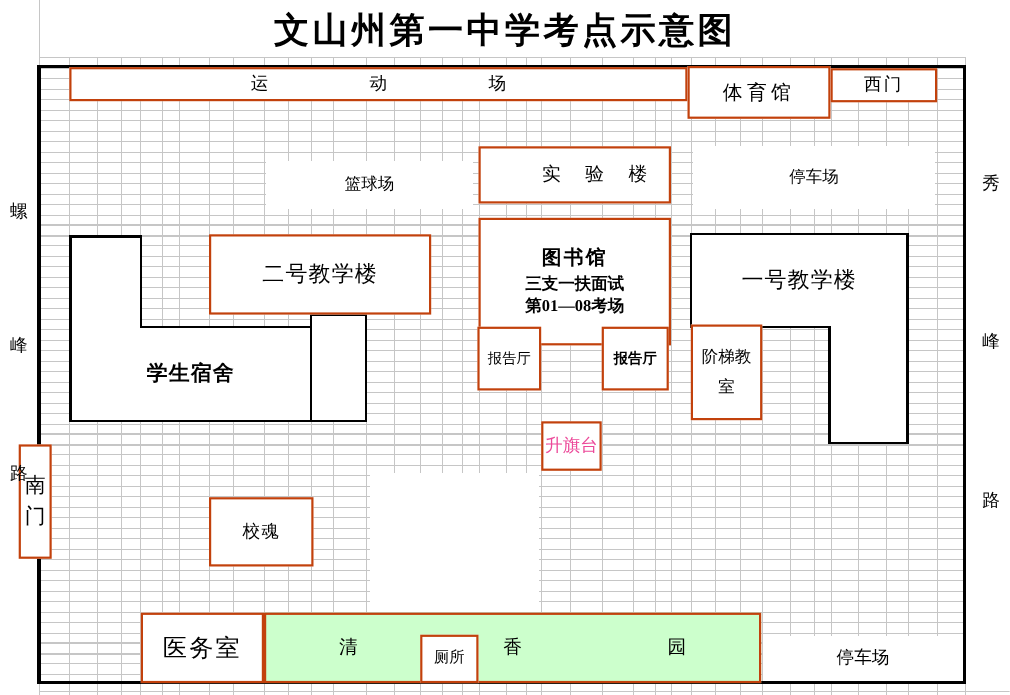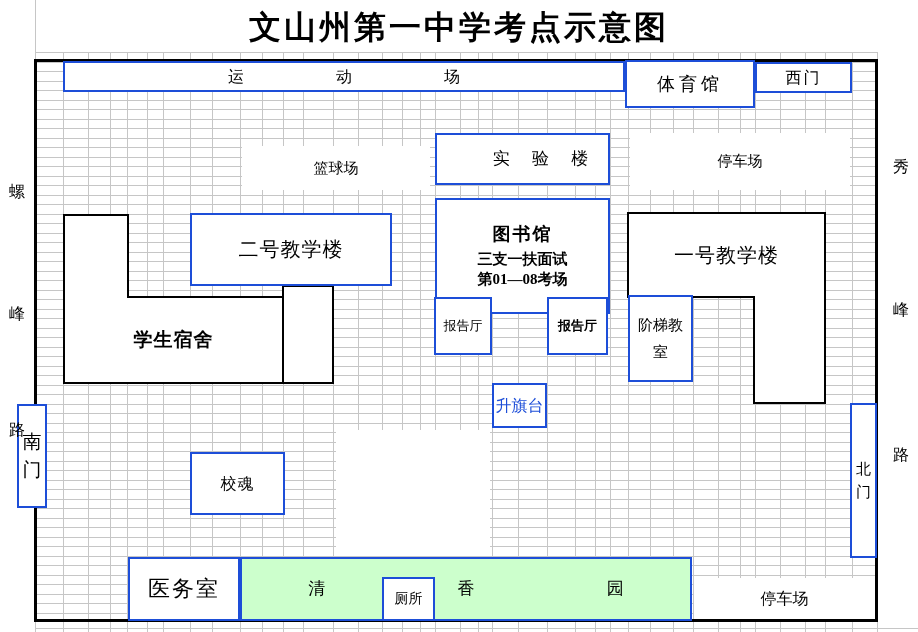--- a/index.html
+++ b/index.html
@@ -2,26 +2,26 @@
 <html><head>
 <meta charset="utf-8">
 <style>
   * { margin:0; padding:0; box-sizing:border-box; }
   html,body { background:#fff; }
   body { font-family:"Liberation Serif","DejaVu Serif",serif; color:#000; }
   #stage { position:relative; width:918px; height:632px; background:#fff; overflow:hidden; }
   #stage svg { position:absolute; left:0; top:0; }
   .box, .lbl { position:absolute; display:flex; align-items:center; justify-content:center;
                text-align:center; line-height:1.25; white-space:pre-wrap; }
-  .box { background:#fff; border:2px solid #1d4ed8; }
+  .box { background:#fff; border:2px solid #c2410c; }
   .bold { font-weight:bold; }
   .title { position:absolute; left:0; top:6px; width:918px; text-align:center;
            font-size:32px; font-weight:bold; letter-spacing:3px; }
   .vroad { position:absolute; width:26px; text-align:center; font-size:16px; }
-  .red { color:#1d4ed8; }
+  .red { color:#ec4899; }
   .green { background:#ccffcc; }
   .lib-line1 { font-size:18px; font-weight:bold; letter-spacing:2px; }
   .lib-line2 { font-size:15px; font-weight:bold; margin-top:4px;font-family:Liberation Serif, serif; }
   .lib-line3 { font-size:15px; font-weight:bold; margin-top:2px; }
   .garden-label { justify-content:space-around; font-size:17px; }
 </style>
 </head>
 <body>
 
 <div id="stage">
@@ -164,21 +164,20 @@
   <div class="box" style="left:434px;top:297px;width:58px;height:58px;font-size:13px;">报告厅</div>
 
   <div class="box bold" style="left:547px;top:297px;width:61px;height:58px;font-size:13px;">报告厅</div>
 
   <div class="box red" style="left:492px;top:383px;width:55px;height:45px;font-size:16px;">升旗台</div>
 
   <div class="box" style="left:17px;top:404px;width:30px;height:104px;font-size:19px;line-height:1.5;">南门</div>
 
   <div class="box" style="left:190px;top:452px;width:95px;height:63px;font-size:16px;letter-spacing:1px;">校魂</div>
 
-  <div class="box" style="left:850px;top:403px;width:27px;height:155px;font-size:15px;line-height:1.5;">北门</div>
 
   <div class="box" style="left:128px;top:557px;width:112px;height:64px;font-size:22px;letter-spacing:2px;">医务室</div>
 
   <div class="box green garden-label" style="left:240px;top:557px;width:452px;height:64px;">
     <span>清</span>
     <span>香</span>
     <span>园</span>
   </div>
 
   <div class="box" style="left:382px;top:577px;width:53px;height:44px;font-size:14px;">厕所</div>

